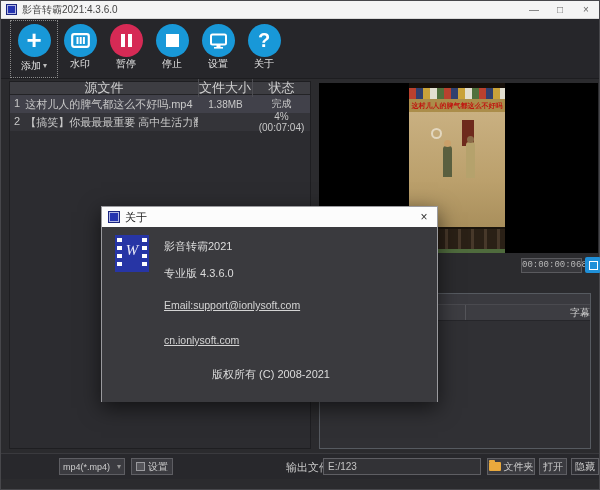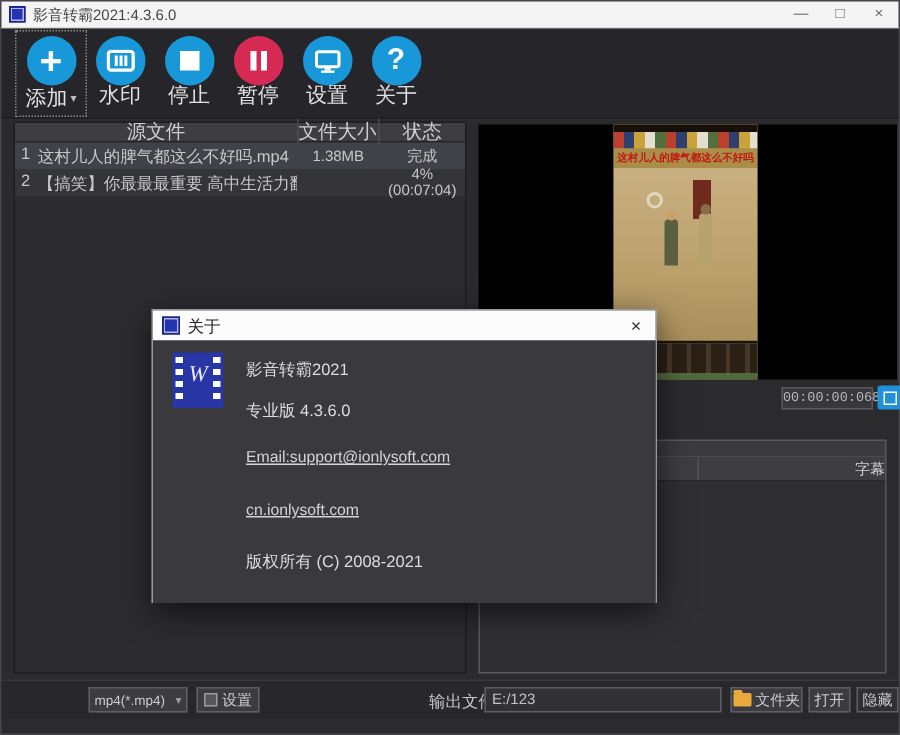--- a/index.html
+++ b/index.html
@@ -21,21 +21,21 @@
   
   .toolbar { position:absolute; left:0; top:18px; width:100%; height:60px;
     background:#26262a; border-bottom:1px solid #1d1d20; display:flex; padding:2px 0 0 10px; }
   .tb-btn { width:46px; height:56px; display:flex; flex-direction:column; align-items:center;
     padding-top:3px; margin-right:0; cursor:pointer; }
   .tb-btn.selected { outline:1px dotted #8a8a8a; }
   .tb-circle { width:33px; height:33px; border-radius:50%; background:#1898d8;
     display:flex; align-items:center; justify-content:center; color:#fff; flex:none; }
   .tb-circle.red { background:#d62a55; }
   .tb-label-row { display:flex; align-items:center; margin-top:2px; }
-  .tb-label { font-size:14px; color:#e2e2e2; line-height:13px; }
+  .tb-label { font-size:10px; color:#e2e2e2; line-height:13px; }
   .dd-arrow { font-size:8px; color:#bbb; margin-left:2px; }
   .g-plus { font-size:26px; font-weight:bold; line-height:26px; margin-top:-2px; }
   .g-q { font-size:20px; font-weight:bold; }
   .i-pause { display:flex; gap:3px; }
   .i-pause i { display:block; width:4px; height:13px; background:#fff; }
   .i-stop { width:13px; height:13px; background:#fff; }
 
   
   .file-list { position:absolute; left:8px; top:80px; width:302px; height:368px;
     background:#2c2c30; border:1px solid #1e1e21; }
@@ -129,21 +129,21 @@
   .dlg-body { position:relative; height:175px; background:#3a3a3e; }
   .dlg-appicon { position:absolute; left:13px; top:8px; width:34px; height:37px; background:#2735a5; }
   .dlg-appicon::before, .dlg-appicon::after { content:""; position:absolute; top:3px; bottom:3px; width:5px;
     background:repeating-linear-gradient(#ffffff 0 4px, transparent 4px 8px); }
   .dlg-appicon::before { left:2px; } .dlg-appicon::after { right:2px; }
   .logo-letter { position:absolute; left:0; right:0; top:7px; text-align:center;
     font-family:"Liberation Serif", serif; font-style:italic; font-size:15px; color:#eaeaf8; }
   .dlg-text { position:absolute; left:62px; font-size:11px; color:#dcdcdc; white-space:nowrap; }
   .t-app { top:12px; } .t-ed { top:39px; }
   .t-link { text-decoration:underline; color:#d4d4d4; font-size:10.5px; cursor:pointer; }
-  .t-email { top:72px; } .t-site { top:107px; } .t-copy { top:140px; }
+  .t-email { top:72px; } .t-site { top:107px; } .t-copy { top:140px;margin-left:48px; }
 </style>
 </head>
 <body>
 
 <div id="window">
 
   <div class="titlebar">
     <div class="win-icon"></div>
     <span class="win-title">影音转霸2021:4.3.6.0</span>
     <div class="win-controls">
@@ -168,33 +168,33 @@
         <svg width="19" height="15" viewBox="0 0 19 15">
           <rect x="1.2" y="1.2" width="16.6" height="12.6" rx="2" fill="none" stroke="#fff" stroke-width="2.2"></rect>
           <rect x="5.5" y="4" width="2" height="7" fill="#fff"></rect>
           <rect x="8.7" y="4" width="2" height="7" fill="#fff"></rect>
           <rect x="11.9" y="4" width="2" height="7" fill="#fff"></rect>
         </svg>
       </div>
       <span class="tb-label">水印</span>
     </div>
     <div class="tb-btn">
-      <div class="tb-circle">
-          <span class="i-stop"></span>
-        </div>
-      <span class="tb-label">停止</span>
-    </div>
-    <div class="tb-btn">
       <div class="tb-circle red">
         <span class="i-pause">
             <i></i>
             <i></i>
           </span>
       </div>
       <span class="tb-label">暂停</span>
+    </div>
+    <div class="tb-btn">
+      <div class="tb-circle">
+          <span class="i-stop"></span>
+        </div>
+      <span class="tb-label">停止</span>
     </div>
     <div class="tb-btn">
       <div class="tb-circle">
         <svg width="19" height="16" viewBox="0 0 19 16">
           <rect x="2" y="1.5" width="15" height="10" rx="1.5" fill="none" stroke="#fff" stroke-width="2"></rect>
           <rect x="7.5" y="12" width="4" height="2" fill="#fff"></rect>
           <rect x="5" y="14" width="9" height="1.6" fill="#fff"></rect>
         </svg>
       </div>
       <span class="tb-label">设置</span>

